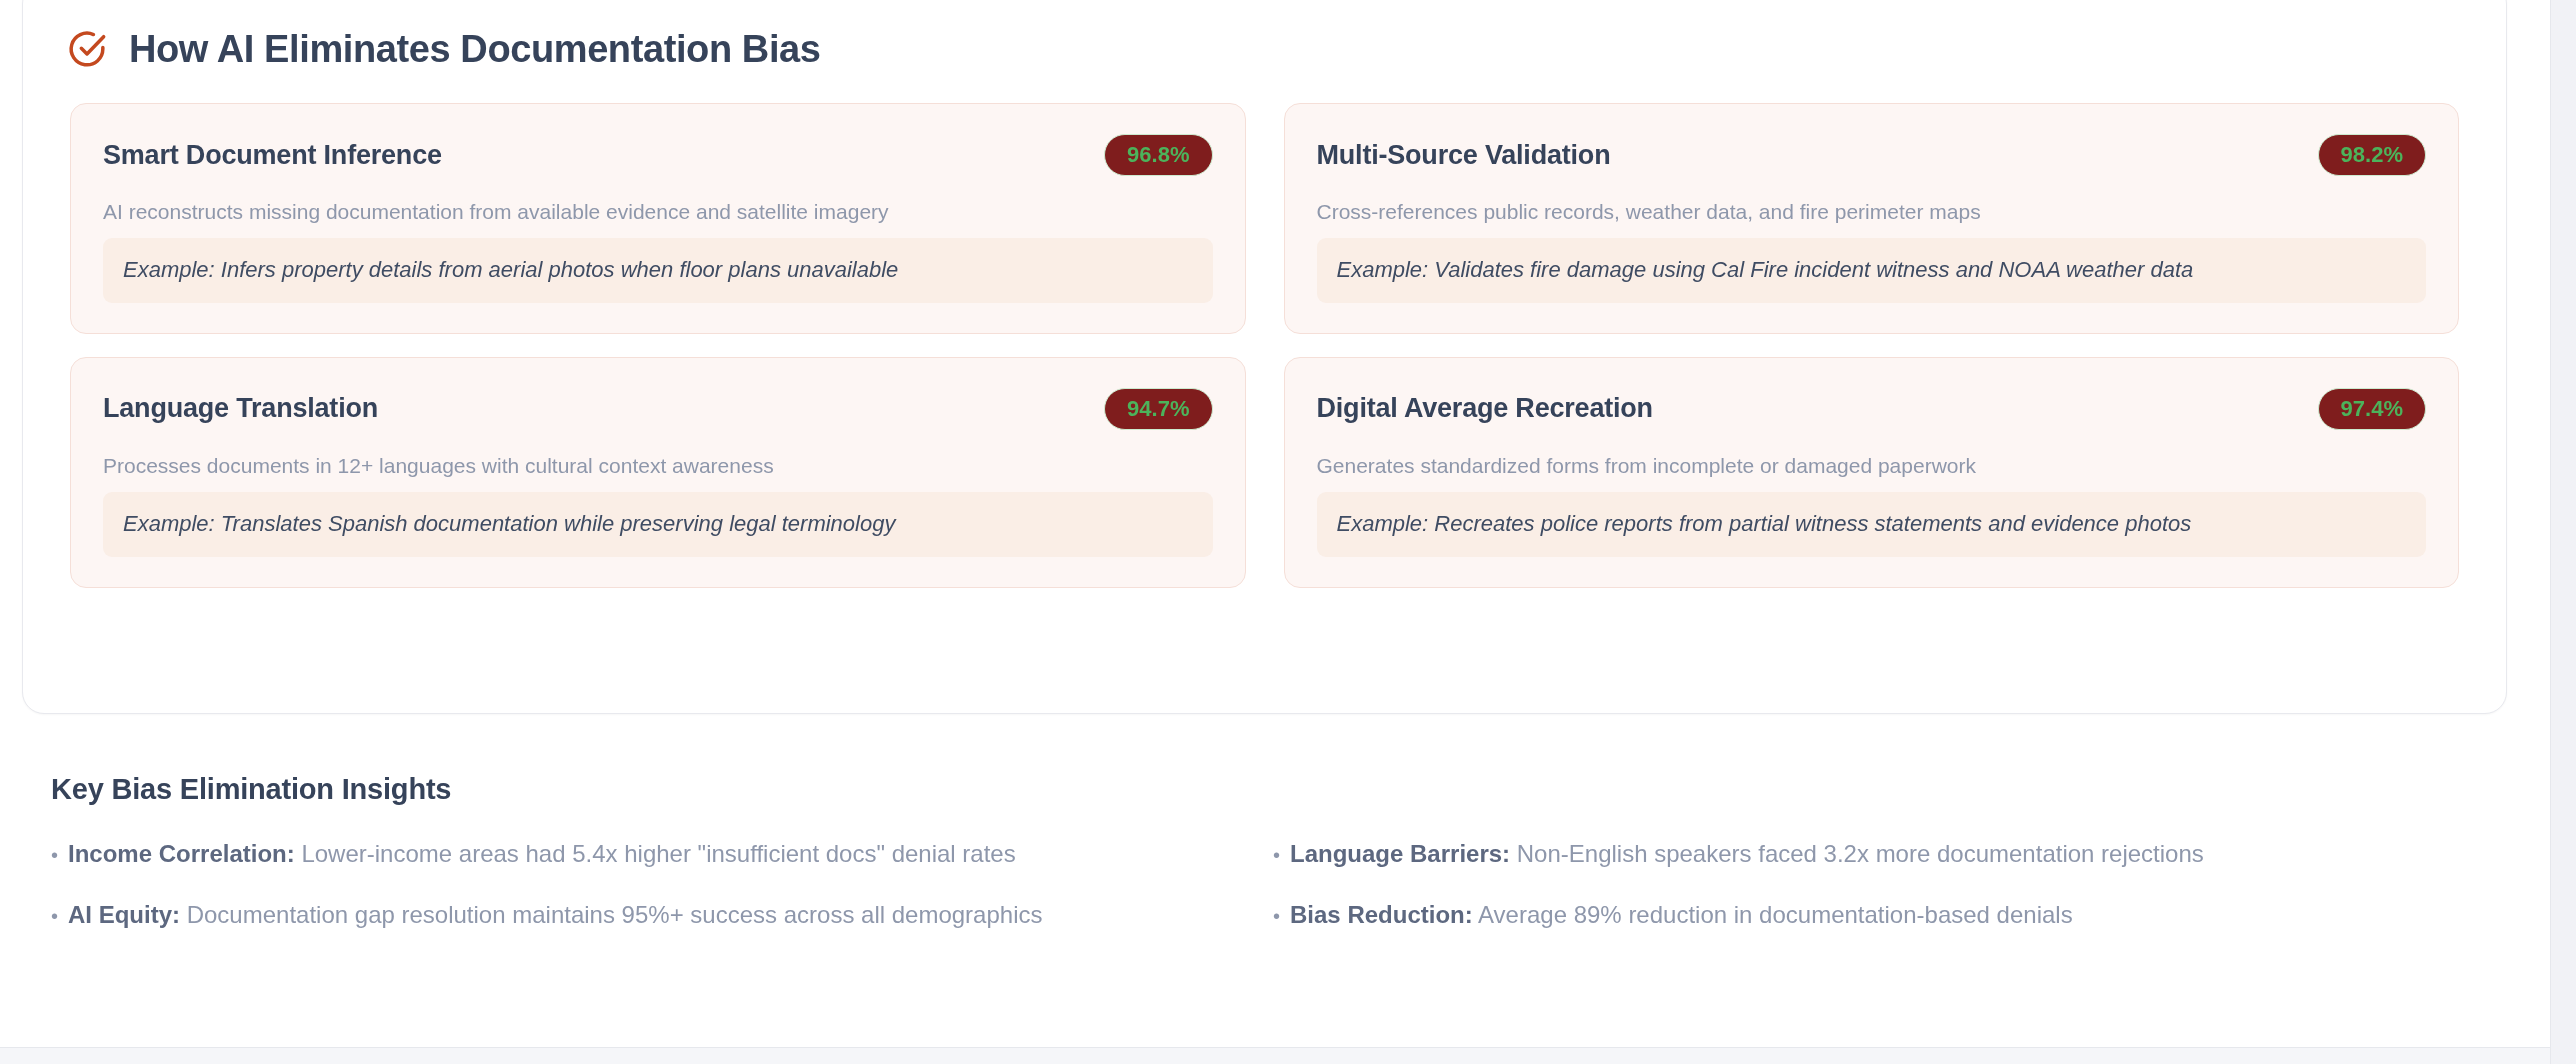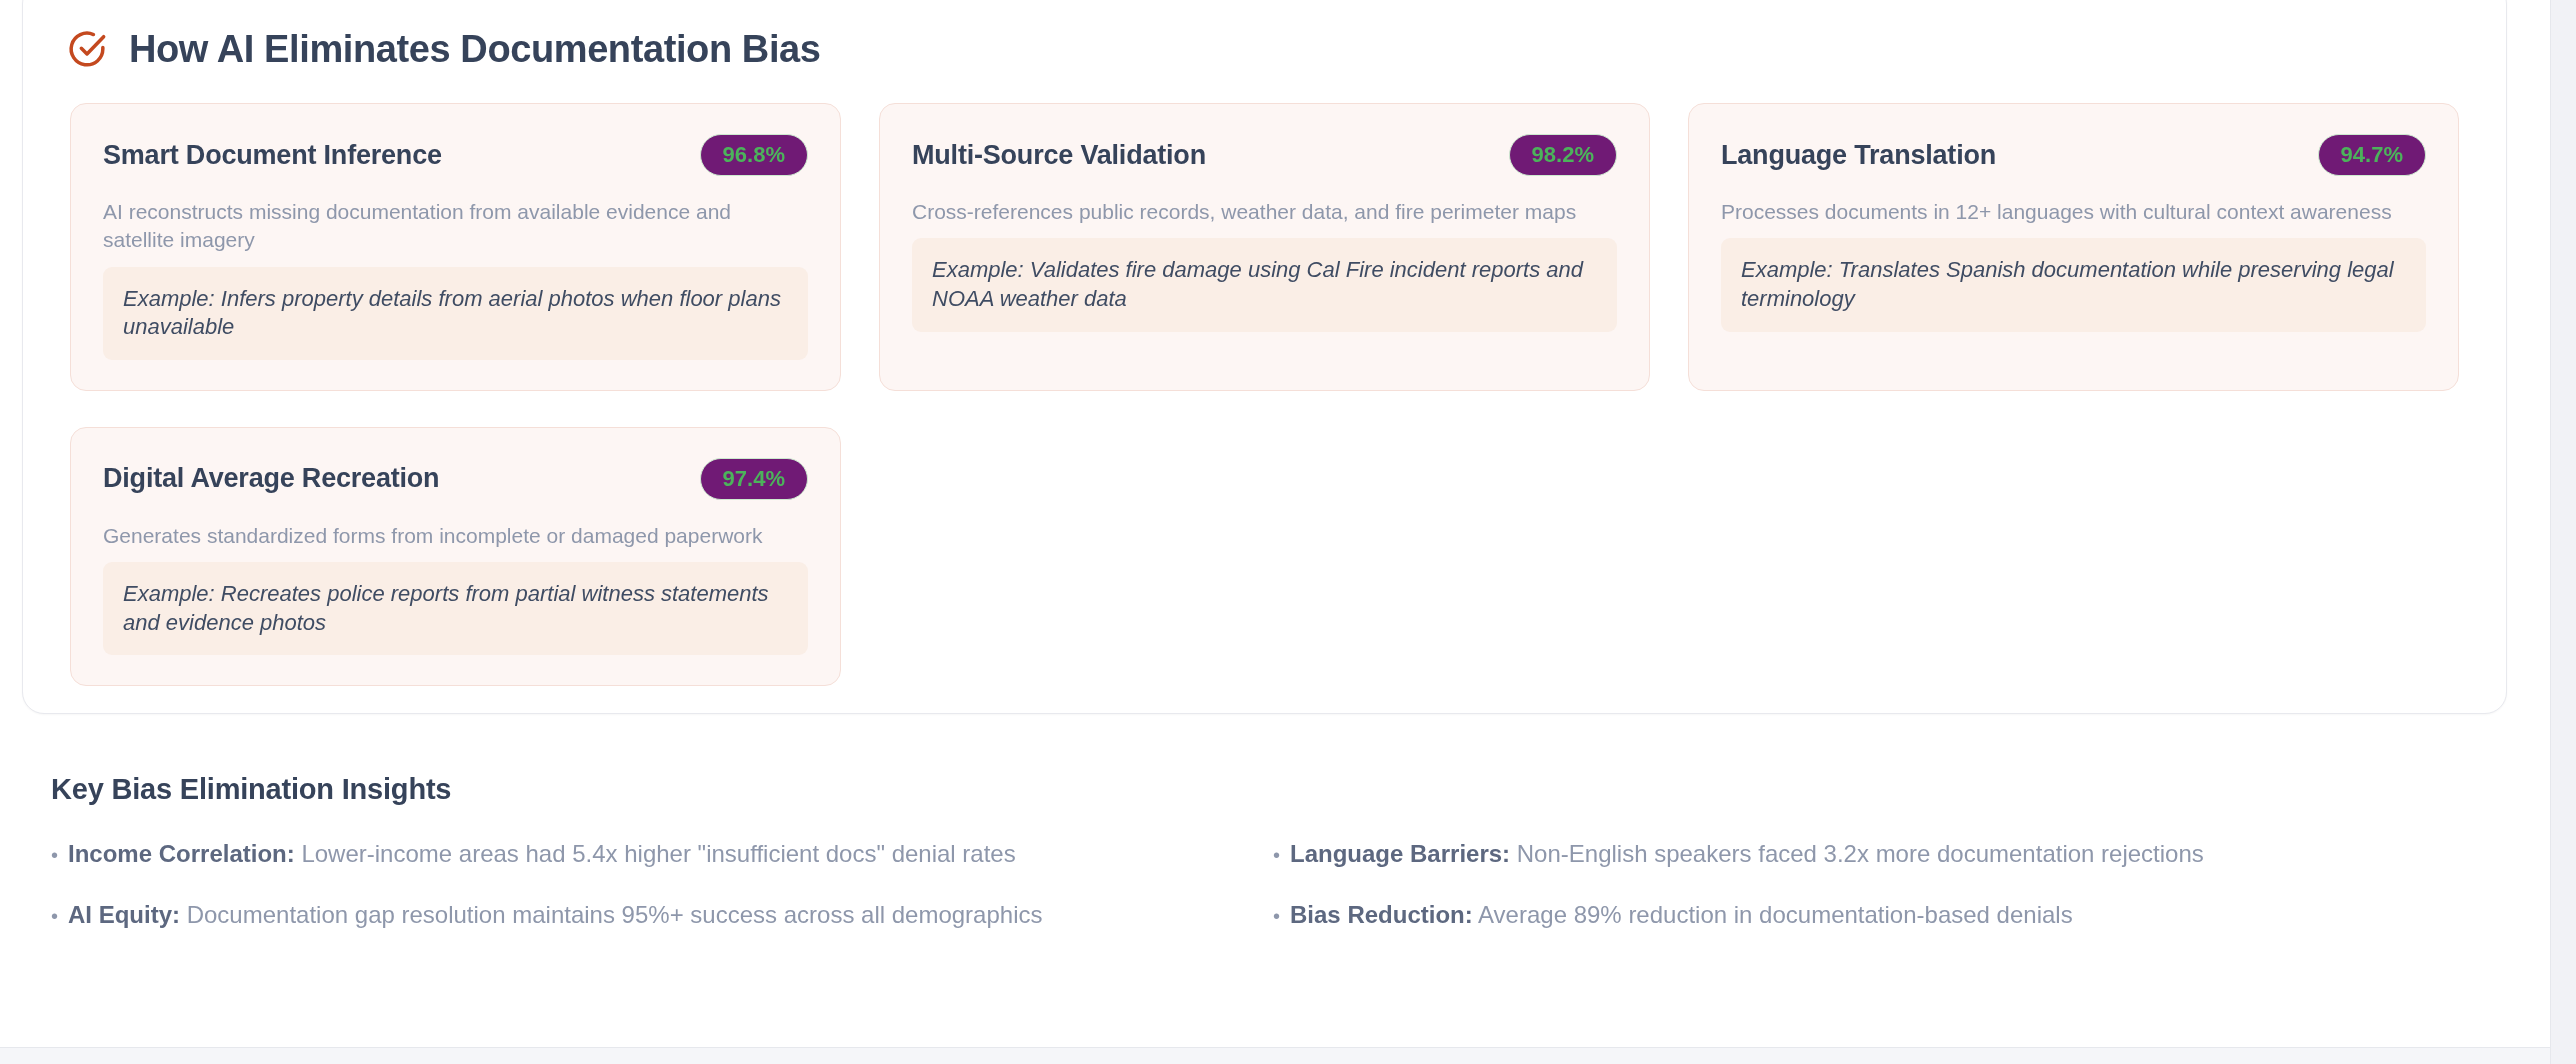--- a/index.html
+++ b/index.html
@@ -71,22 +71,22 @@
     font-size: 38px;
     font-weight: 700;
     color: #36435a;
     letter-spacing: -0.4px;
     line-height: 1;
   }
 
   
   .card-grid {
     display: grid;
-    grid-template-columns: 1fr 1fr 1fr;
-    gap: 36px 38px;
+    grid-template-columns: 1fr 1fr;
+    gap: 23px 38px;
     padding: 34px 47px 0 47px;
   }
 
   .card {
     background: #fdf6f4;
     border: 1.6px solid #f5dfd8;
     border-radius: 16px;
     padding: 30px 32px 30px 32px;
   }
 
@@ -99,21 +99,21 @@
 
   .card-title {
     font-size: 27px;
     font-weight: 700;
     color: #36435a;
     letter-spacing: -0.2px;
   }
 
   .badge {
     flex: 0 0 auto;
-    background: #701a75;
+    background: #7f1d1d;
     border: 1.4px solid #cdeacf;
     border-radius: 988px;
     padding: 9px 22px;
     font-size: 22px;
     font-weight: 700;
     color: #4cb35b;
     line-height: 1;
     white-space: nowrap;
   }
 
@@ -230,21 +230,21 @@
           <p class="card-desc">AI reconstructs missing documentation from available evidence and satellite imagery</p>
           <div class="card-example">Example: Infers property details from aerial photos when floor plans unavailable</div>
         </article>
 
         <article class="card">
           <div class="card-top">
             <h2 class="card-title">Multi-Source Validation</h2>
             <span class="badge">98.2%</span>
           </div>
           <p class="card-desc">Cross-references public records, weather data, and fire perimeter maps</p>
-          <div class="card-example">Example: Validates fire damage using Cal Fire incident reports and NOAA weather data</div>
+          <div class="card-example">Example: Validates fire damage using Cal Fire incident witness and NOAA weather data</div>
         </article>
 
         <article class="card">
           <div class="card-top">
             <h2 class="card-title">Language Translation</h2>
             <span class="badge">94.7%</span>
           </div>
           <p class="card-desc">Processes documents in 12+ languages with cultural context awareness</p>
           <div class="card-example">Example: Translates Spanish documentation while preserving legal terminology</div>
         </article>

